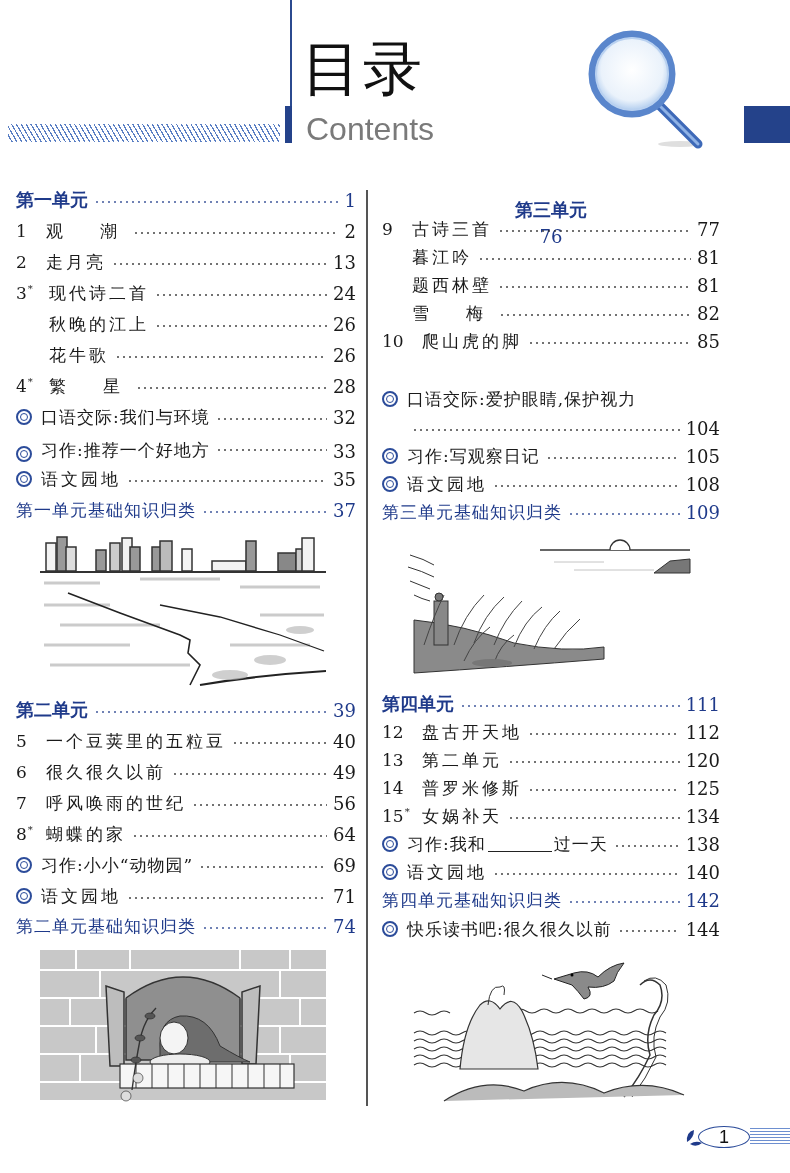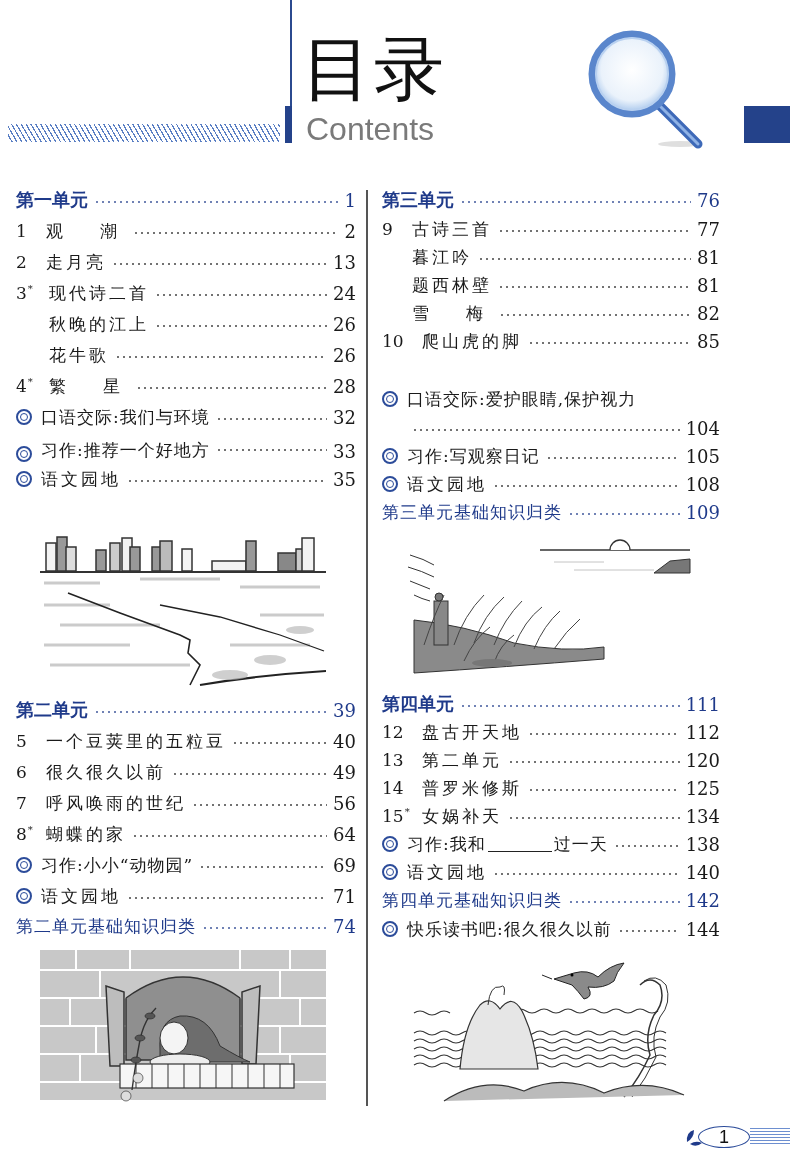--- a/index.html
+++ b/index.html
@@ -11,21 +11,21 @@
   }
   
   .hatch {
     position: absolute; left: 8px; top: 124px; width: 272px; height: 18px;
     background: repeating-linear-gradient(60deg, #ffffff 0px, #ffffff 3px, #5a7fc4 3px, #5a7fc4 4.2px);
   }
   .hdr-vline { position: absolute; left: 290px; top: 0; width: 2px; height: 142px; background: #2b4a8f; }
   .hdr-block-l { position: absolute; left: 285px; top: 106px; width: 7px; height: 37px; background: #24428a; }
   .hdr-block-r { position: absolute; left: 744px; top: 106px; width: 46px; height: 37px; background: #24428a; }
   .title-cn {
-    position: absolute; left: 302px; top: 34px; font-size: 70px; line-height: 70px;
+    position: absolute; left: 302px; top: 34px; font-size: 59px; line-height: 70px;
     font-family: "DejaVu Sans", "Liberation Sans", sans-serif; font-weight: normal; letter-spacing: 2px; color: #111;
   }
   .title-en {
     position: absolute; left: 306px; top: 112px; font-size: 32px; line-height: 34px;
     font-family: "Liberation Sans", "DejaVu Sans", sans-serif; color: #7a7a7a; font-weight: normal;
   }
   .magnifier { position: absolute; left: 580px; top: 22px; width: 130px; height: 130px; }
 
   
   .divider { position: absolute; left: 366px; top: 190px; width: 1.5px; height: 916px; background: #555; }
@@ -161,20 +161,25 @@
     <span class="title" style="letter-spacing:1px">习作:推荐一个好地方</span>
     <span class="leader"></span>
     <span class="page">33</span>
   </div>
   <div class="row" style="top:279px;">
     <span class="circle-icon"></span>
     <span class="title">语文园地</span>
     <span class="leader"></span>
     <span class="page">35</span>
   </div>
+  <div class="row summary" style="top:310px;">
+    <span class="title">第一单元基础知识归类</span>
+    <span class="leader"></span>
+    <span class="page">37</span>
+  </div>
 
   <div class="row unit" style="top:510px;">
     <span class="title">第二单元</span>
     <span class="leader"></span>
     <span class="page">39</span>
   </div>
   <div class="row" style="top:541px;">
     <span class="num" style="width:30px">5</span>
     <span class="title">一个豆荚里的五粒豆</span>
     <span class="leader"></span>
@@ -212,21 +217,21 @@
   </div>
   <div class="row summary" style="top:726px;">
     <span class="title">第二单元基础知识归类</span>
     <span class="leader"></span>
     <span class="page">74</span>
   </div>
 </div>
 
 <div class="col col-right" style="top:186px; height:900px;">
 
-  <div class="row unit" style="top:0px;">
+  <div class="row unit" style="top:12px;flex-direction:column;">
     <span class="title">第三单元</span>
     <span class="leader"></span>
     <span class="page">76</span>
   </div>
   <div class="row" style="top:29px;">
     <span class="num" style="width:30px">9</span>
     <span class="title">古诗三首</span>
     <span class="leader"></span>
     <span class="page">77</span>
   </div>

